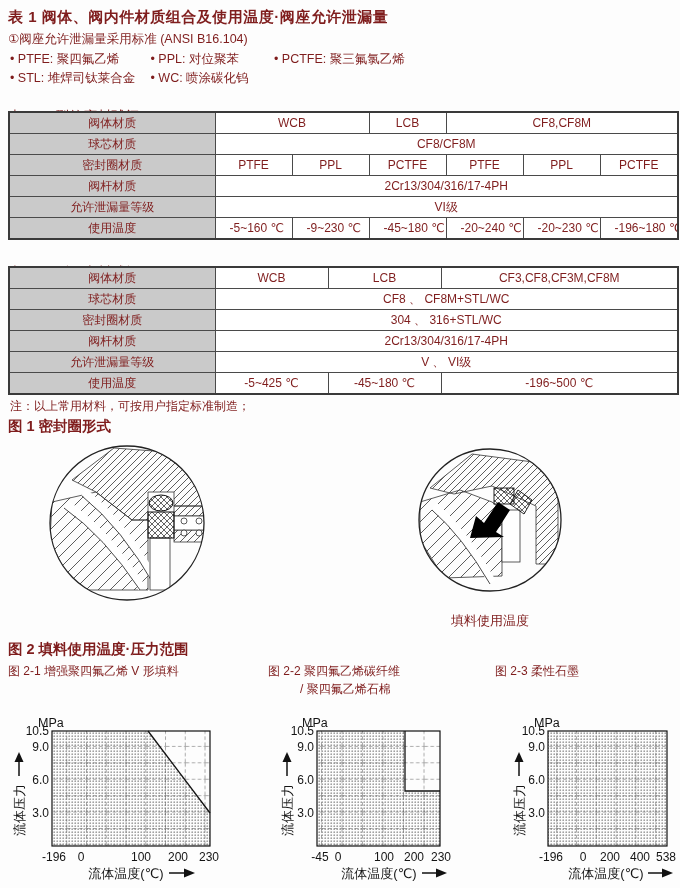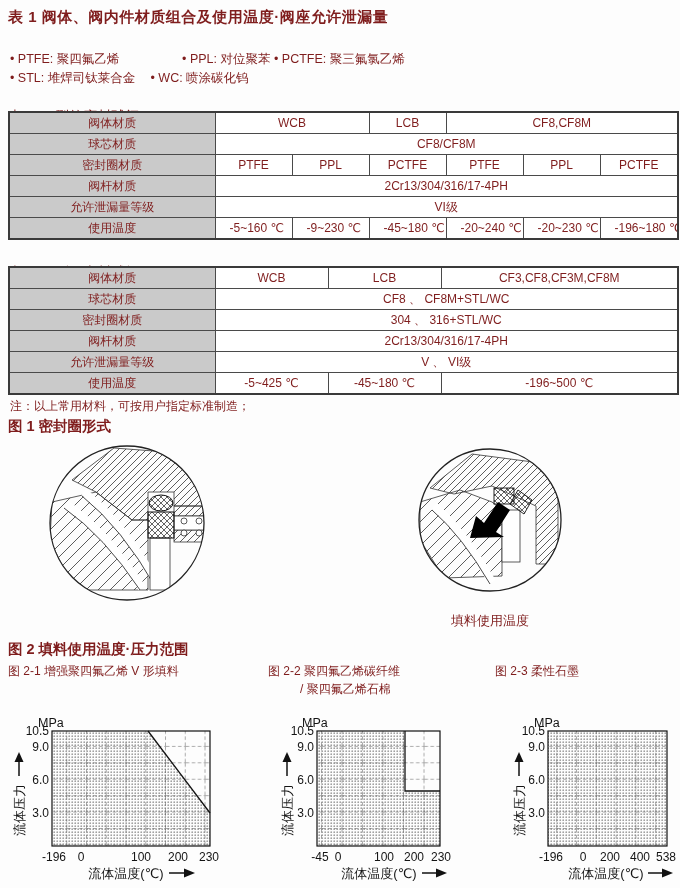--- a/index.html
+++ b/index.html
@@ -3,38 +3,39 @@
 <meta charset="utf-8">
 <style>
   html,body{margin:0;padding:0;background:#e8e8e8;}
   .page{position:relative;width:680px;height:888px;background:#fdfdfd;
         font-family:"Liberation Sans","DejaVu Sans",sans-serif;color:#7f1d1d;overflow:hidden;}
   .abs{position:absolute;}
   .doc-title{font-size:15px;font-weight:bold;letter-spacing:0.5px;}
   .sub-note{font-size:12.5px;}
   .abbr-row{font-size:12.5px;white-space:nowrap;}
   .abbr-item{display:inline-block;}
-  .w1{width:137px;} .w2{width:120px;text-align:right;}
+  .w1{width:137px;} .w2{width:120px;}
   .tbl-caption{font-size:14px;margin-top:16px;}
   table.spec{border-collapse:collapse;table-layout:fixed;border:2px solid #3a3a3a;font-size:12px;background:#fff;}
   table.spec td{border:1px solid #4a4a4a;height:20px;text-align:center;vertical-align:middle;
                 padding:0 14px;overflow:hidden;white-space:nowrap;}
   table.spec td.rowhdr{background:#cacaca;}
   .note-line{font-size:12px;}
   .section-title{font-size:14.5px;font-weight:bold;}
   .fig-caption{font-size:13px;text-align:center;}
   .chart-caption{font-size:12px;}
   svg text{font-family:"Liberation Sans","DejaVu Sans",sans-serif;fill:#141414;}
 </style>
 </head>
 <body>
 
 <div class="page">
 
   <div class="abs doc-title" style="left:8px;top:8px;">表 1 阀体、阀内件材质组合及使用温度·阀座允许泄漏量</div>
+  <div class="abs sub-note" style="left:8px;top:31px;">①阀座允许泄漏量采用标准 (ANSI B16.104)</div>
 
   <div class="abs abbr-row" style="left:10px;top:51px;">
     <span class="abbr-item w1">• PTFE: 聚四氟乙烯</span>
     <span class="abbr-item w2">• PPL: 对位聚苯</span>
     <span class="abbr-item">• PCTFE: 聚三氟氯乙烯</span>
   </div>
   <div class="abs abbr-row" style="left:10px;top:70px;">
     <span class="abbr-item w1">• STL: 堆焊司钛莱合金</span>
     <span class="abbr-item">• WC: 喷涂碳化钨</span>
   </div>

